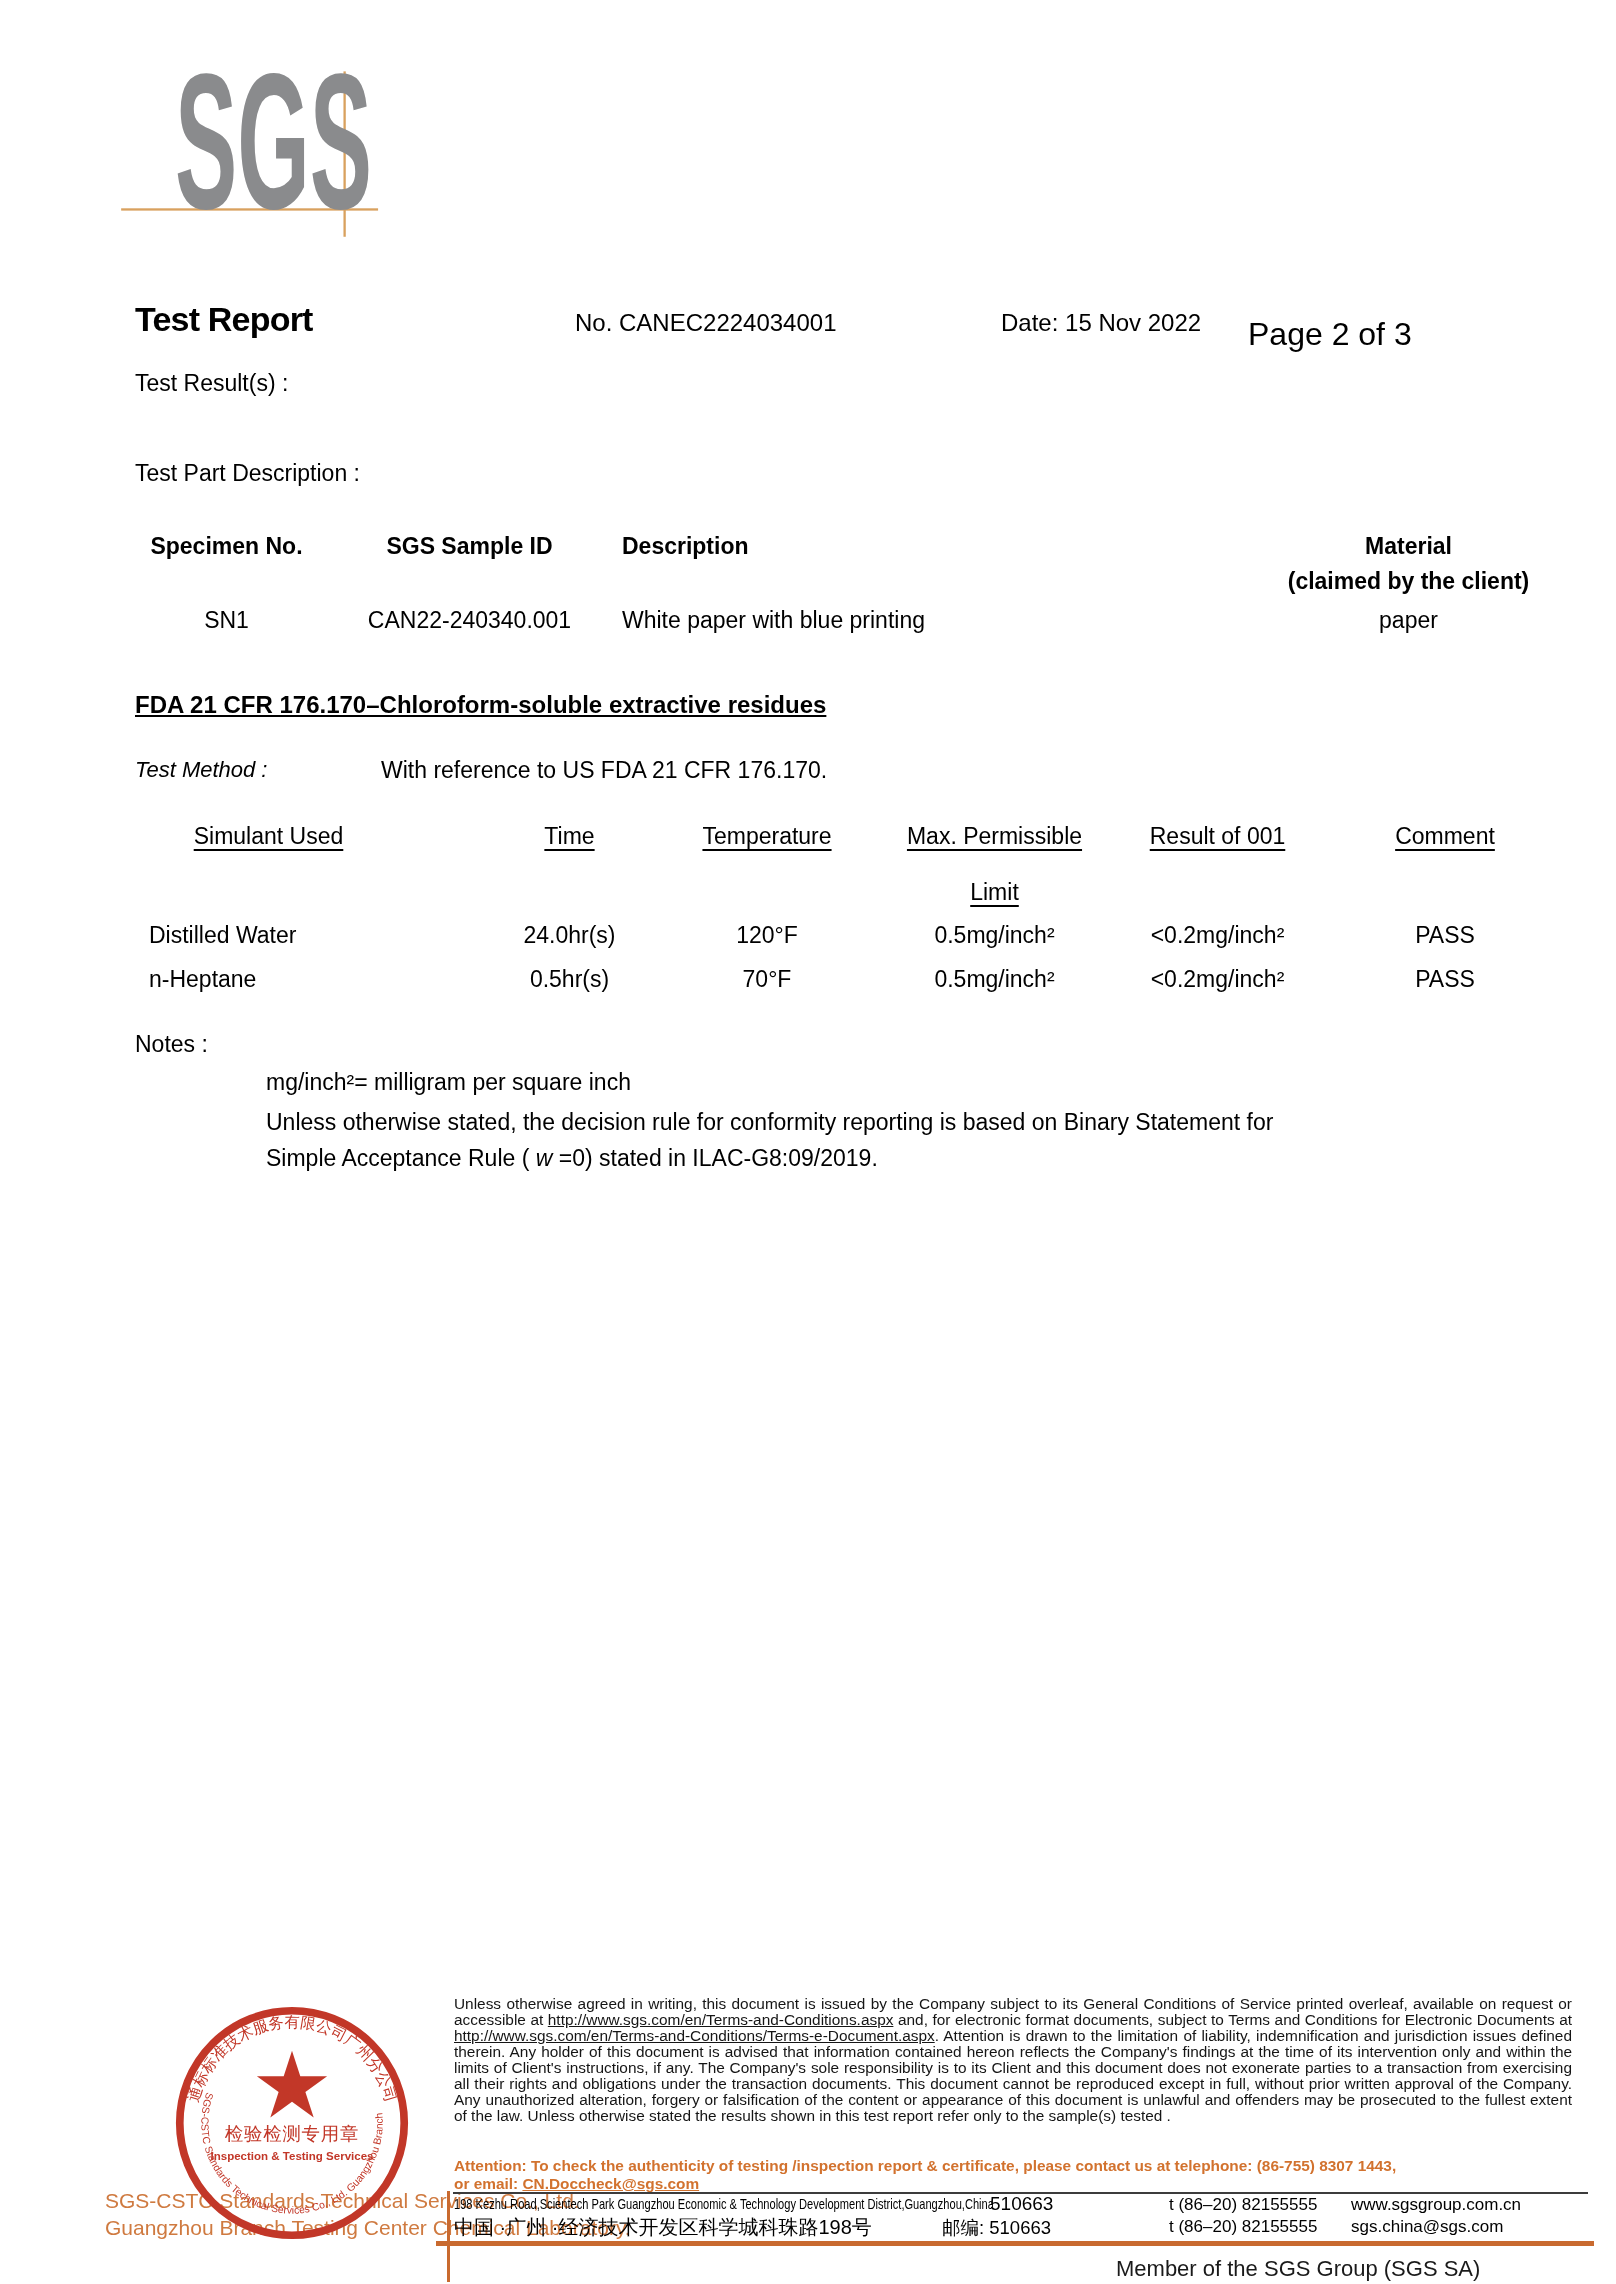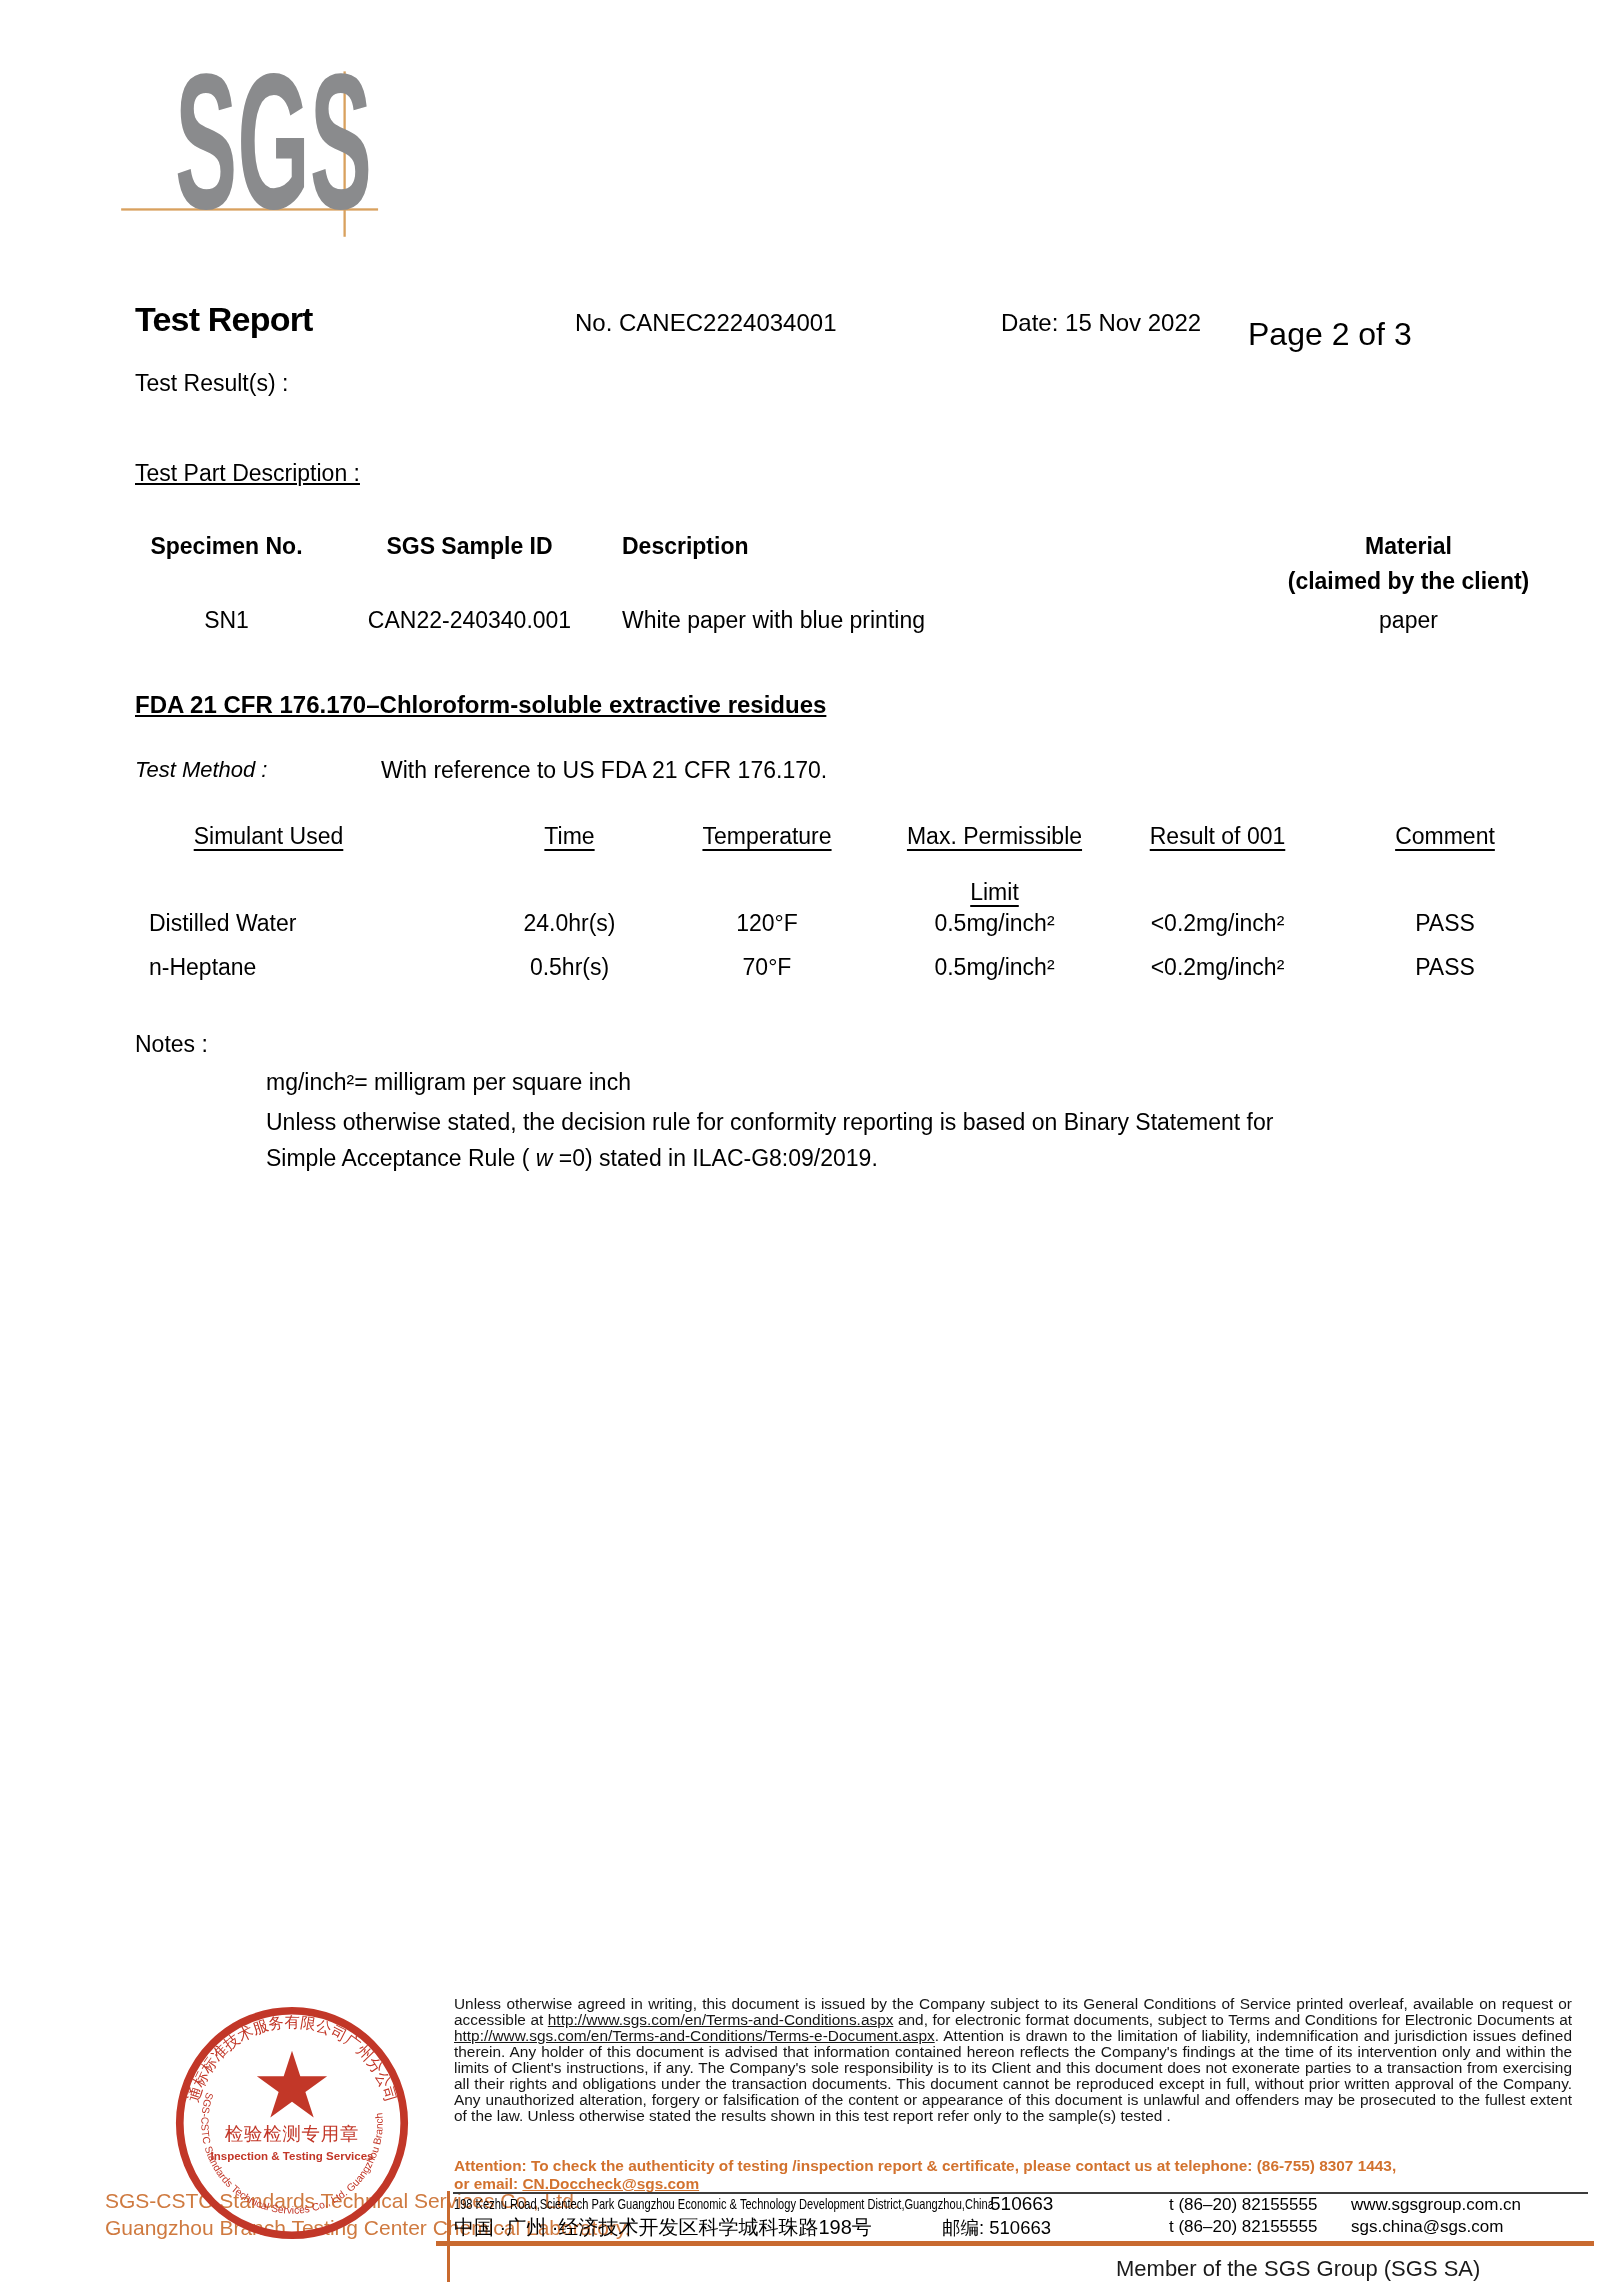--- a/index.html
+++ b/index.html
@@ -10,41 +10,41 @@
   
   .logo-wrap{left:115px;top:42px;width:400px;height:208px;}
 
   
   .hdr-title{left:135px;top:300px;font-size:34px;font-weight:bold;letter-spacing:-0.8px;}
   .hdr-no{left:575px;top:309px;font-size:24px;}
   .hdr-date{left:1001px;top:309px;font-size:24px;}
   .hdr-page{left:1248px;top:309px;font-size:32px;margin-top:7px;}
 
   .lbl-results{left:135px;top:370px;font-size:23px;}
-  .lbl-tpd{left:135px;top:460px;font-size:23px;text-decoration:underline;}
+  .lbl-tpd{left:135px;top:460px;font-size:23px;}
 
   
   .spec-h{top:533px;font-size:23px;font-weight:bold;}
   .spec-c1{left:115px;width:223px;text-align:center;}
   .spec-c2{left:323px;width:293px;text-align:center;}
   .spec-c3{left:622px;}
   .spec-c4{left:1247px;width:323px;text-align:center;}
   .spec-h2line{top:568px;font-size:23px;font-weight:bold;}
   .spec-r{top:607px;font-size:23px;}
 
   .fda{left:135px;top:691px;font-size:24px;font-weight:bold;text-decoration:underline;}
   .tm-l{left:135px;top:757px;font-size:22px;font-style:italic;}
   .tm-v{left:381px;top:757px;font-size:23px;}
 
   
   .sim-h{top:823px;font-size:23px;text-decoration:underline;text-underline-offset:5.4px;text-align:center;}
   .sim-limit{top:865px;font-size:23px;text-decoration:underline;text-underline-offset:5.4px;text-align:center;margin-top:14px;}
   .sim-r1{top:910px;}
   .sim-r2{top:954px;}
-  .sim-c{font-size:23px;text-align:center;}
+  .sim-c{font-size:23px;text-align:center;margin-top:12px;}
   .simc1h{left:153px;width:231px;}
   .simc1{left:149px;text-align:left;}
   .simc2{left:504px;width:131px;}
   .simc3{left:671px;width:192px;}
   .simc4{left:879px;width:231px;}
   .simc5{left:1102px;width:231px;}
   .simc6{left:1349px;width:192px;}
 
   
   .notes-l{left:135px;top:1031px;font-size:23px;}

